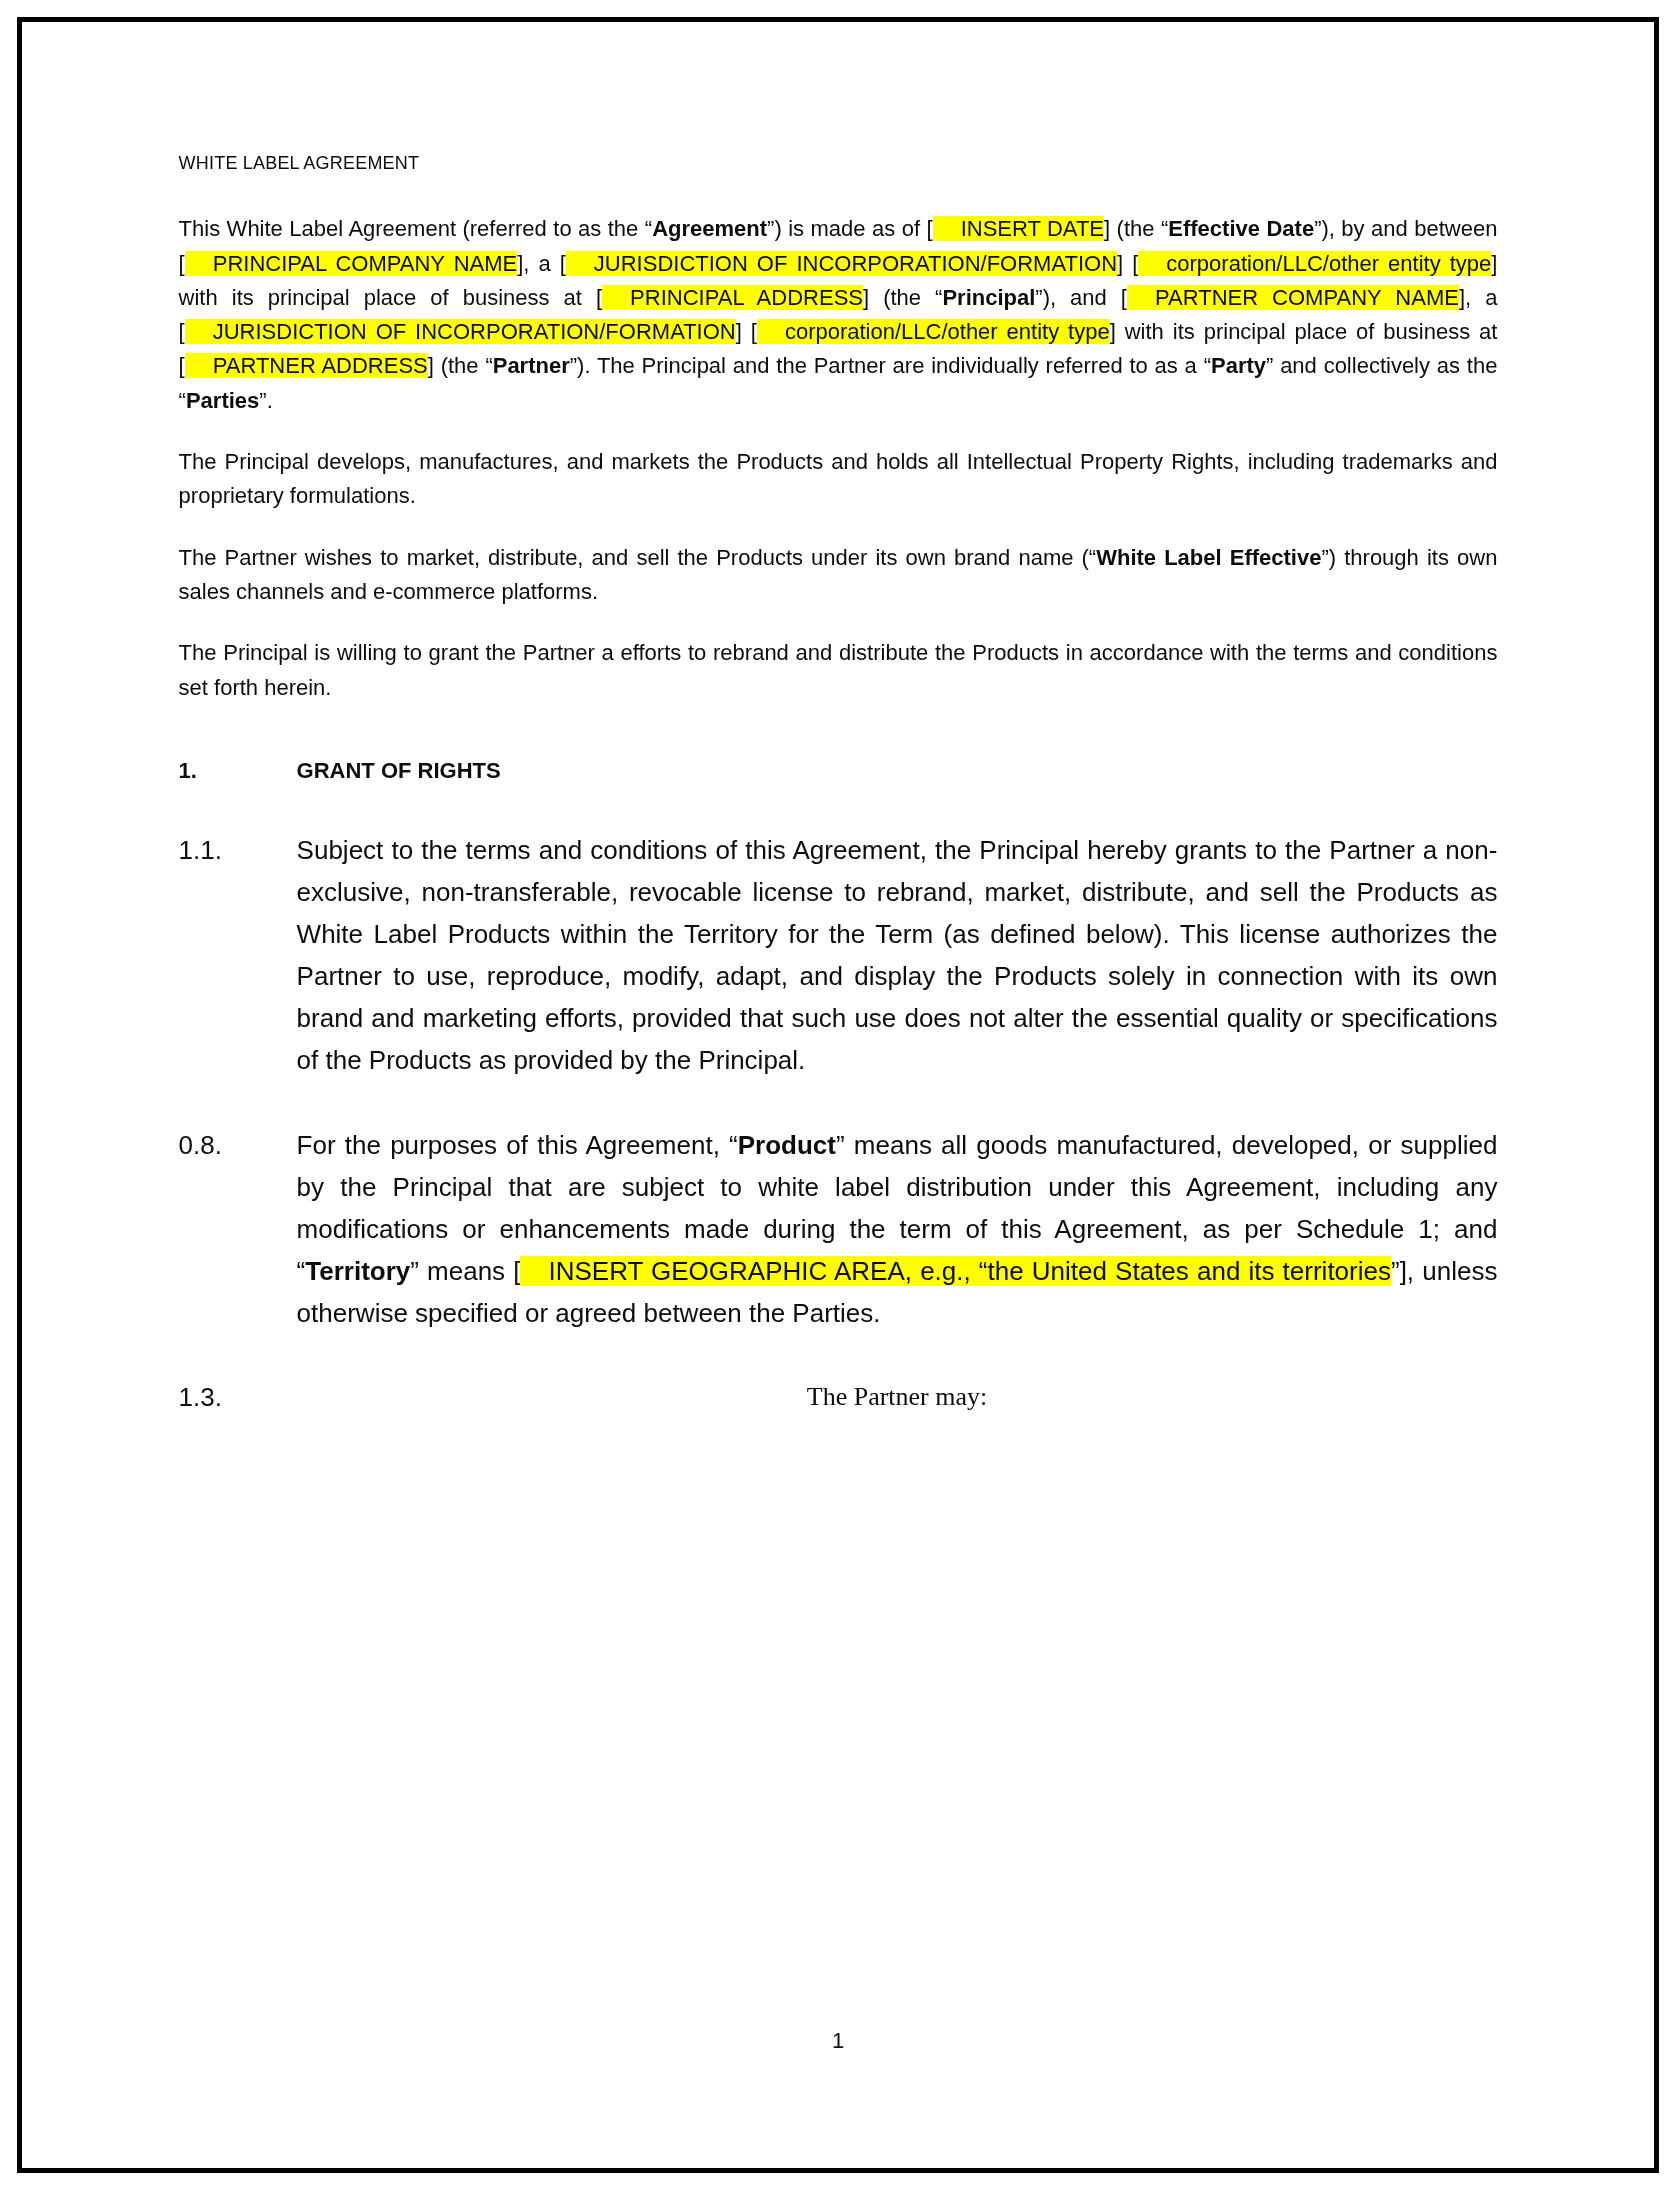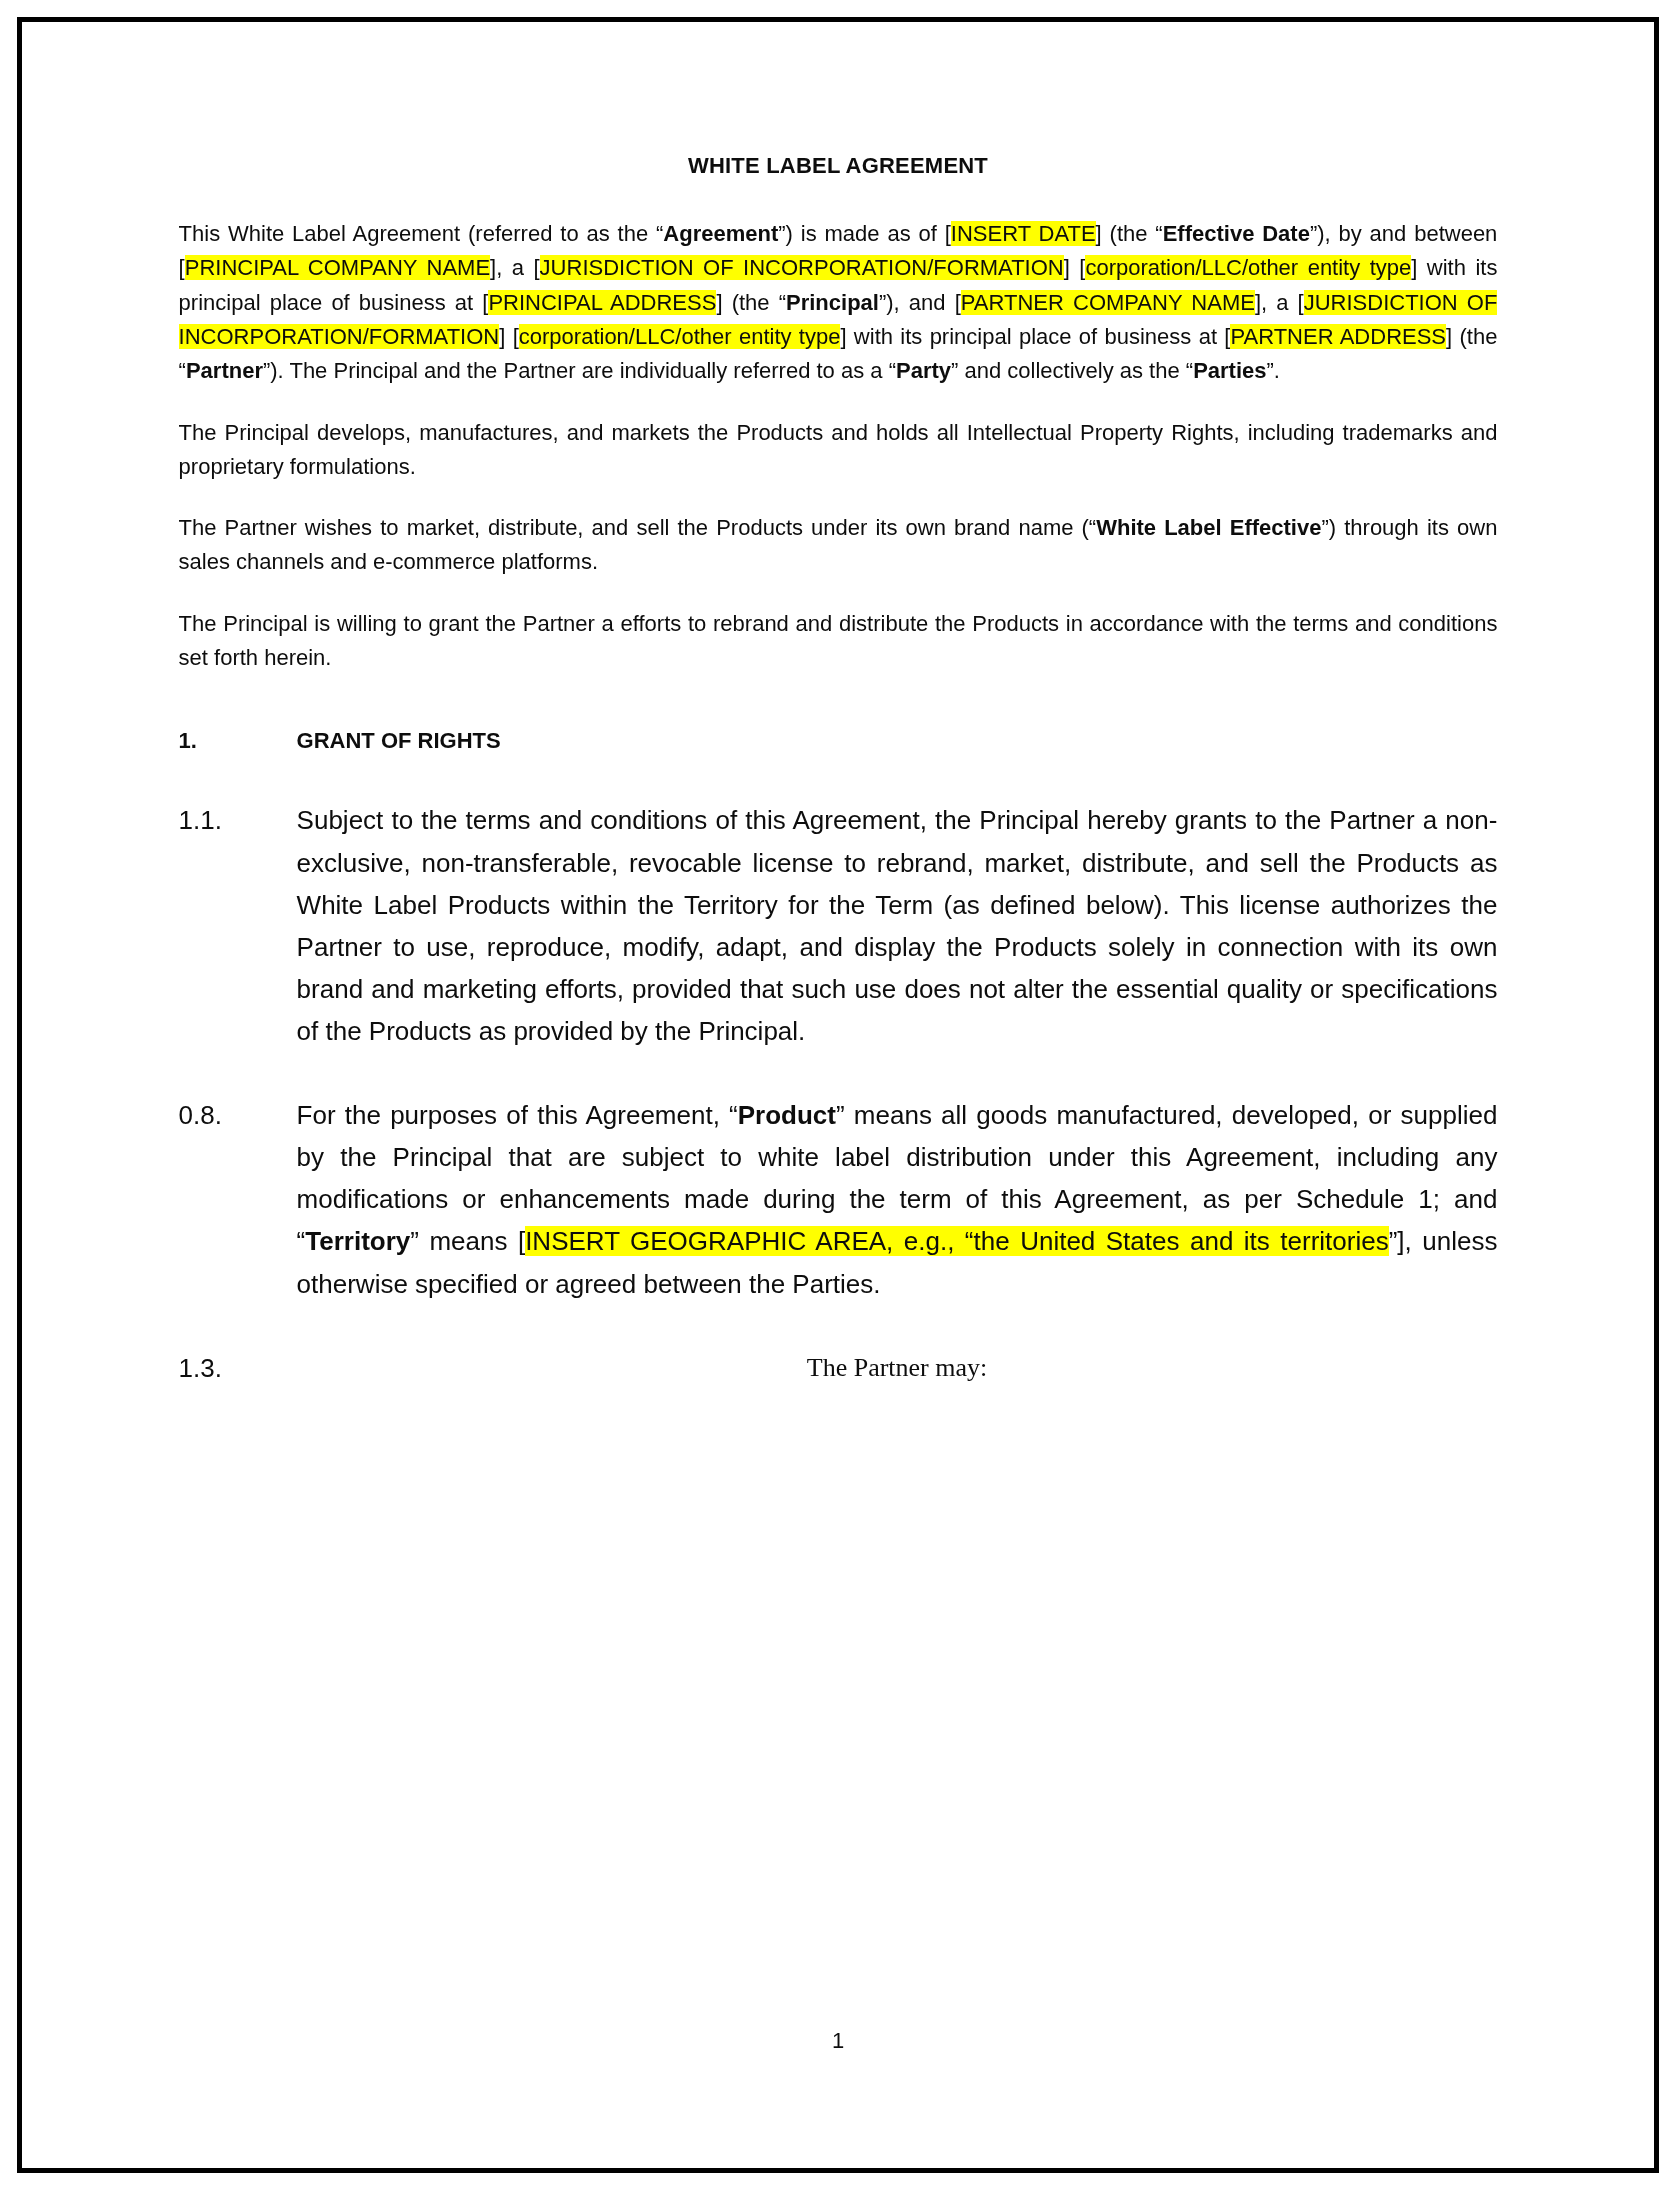--- a/index.html
+++ b/index.html
@@ -29,38 +29,38 @@
   .page-inner {
     position: absolute;
     left: 0;
     top: 0;
     right: 0;
     bottom: 0;
     padding: 131px 157px 0 157px;
     box-sizing: border-box;
   }
   .doc-title {
-    text-align: center;
-    font-weight: bold;
-    font-size: 22px;
+    font-weight: normal;
+    font-size: 18px;
     letter-spacing: 0.2px;
     color: #0d0d0d;
     margin: 0 0 38px 0;
     line-height: 1.2;
   }
   p.para {
     margin: 0 0 27px 0;
     text-align: justify;
     font-size: 22px;
     line-height: 1.56;
     color: #0d0d0d;
     hyphens: none;
   }
   .hl {
     background: #ffff00;
+    padding-left: 28px;
   }
   b, .b {
     font-weight: bold;
   }
   .section-heading {
     display: flex;
     margin: 49px 0 42px 0;
     font-size: 22px;
     font-weight: bold;
     color: #0d0d0d;

